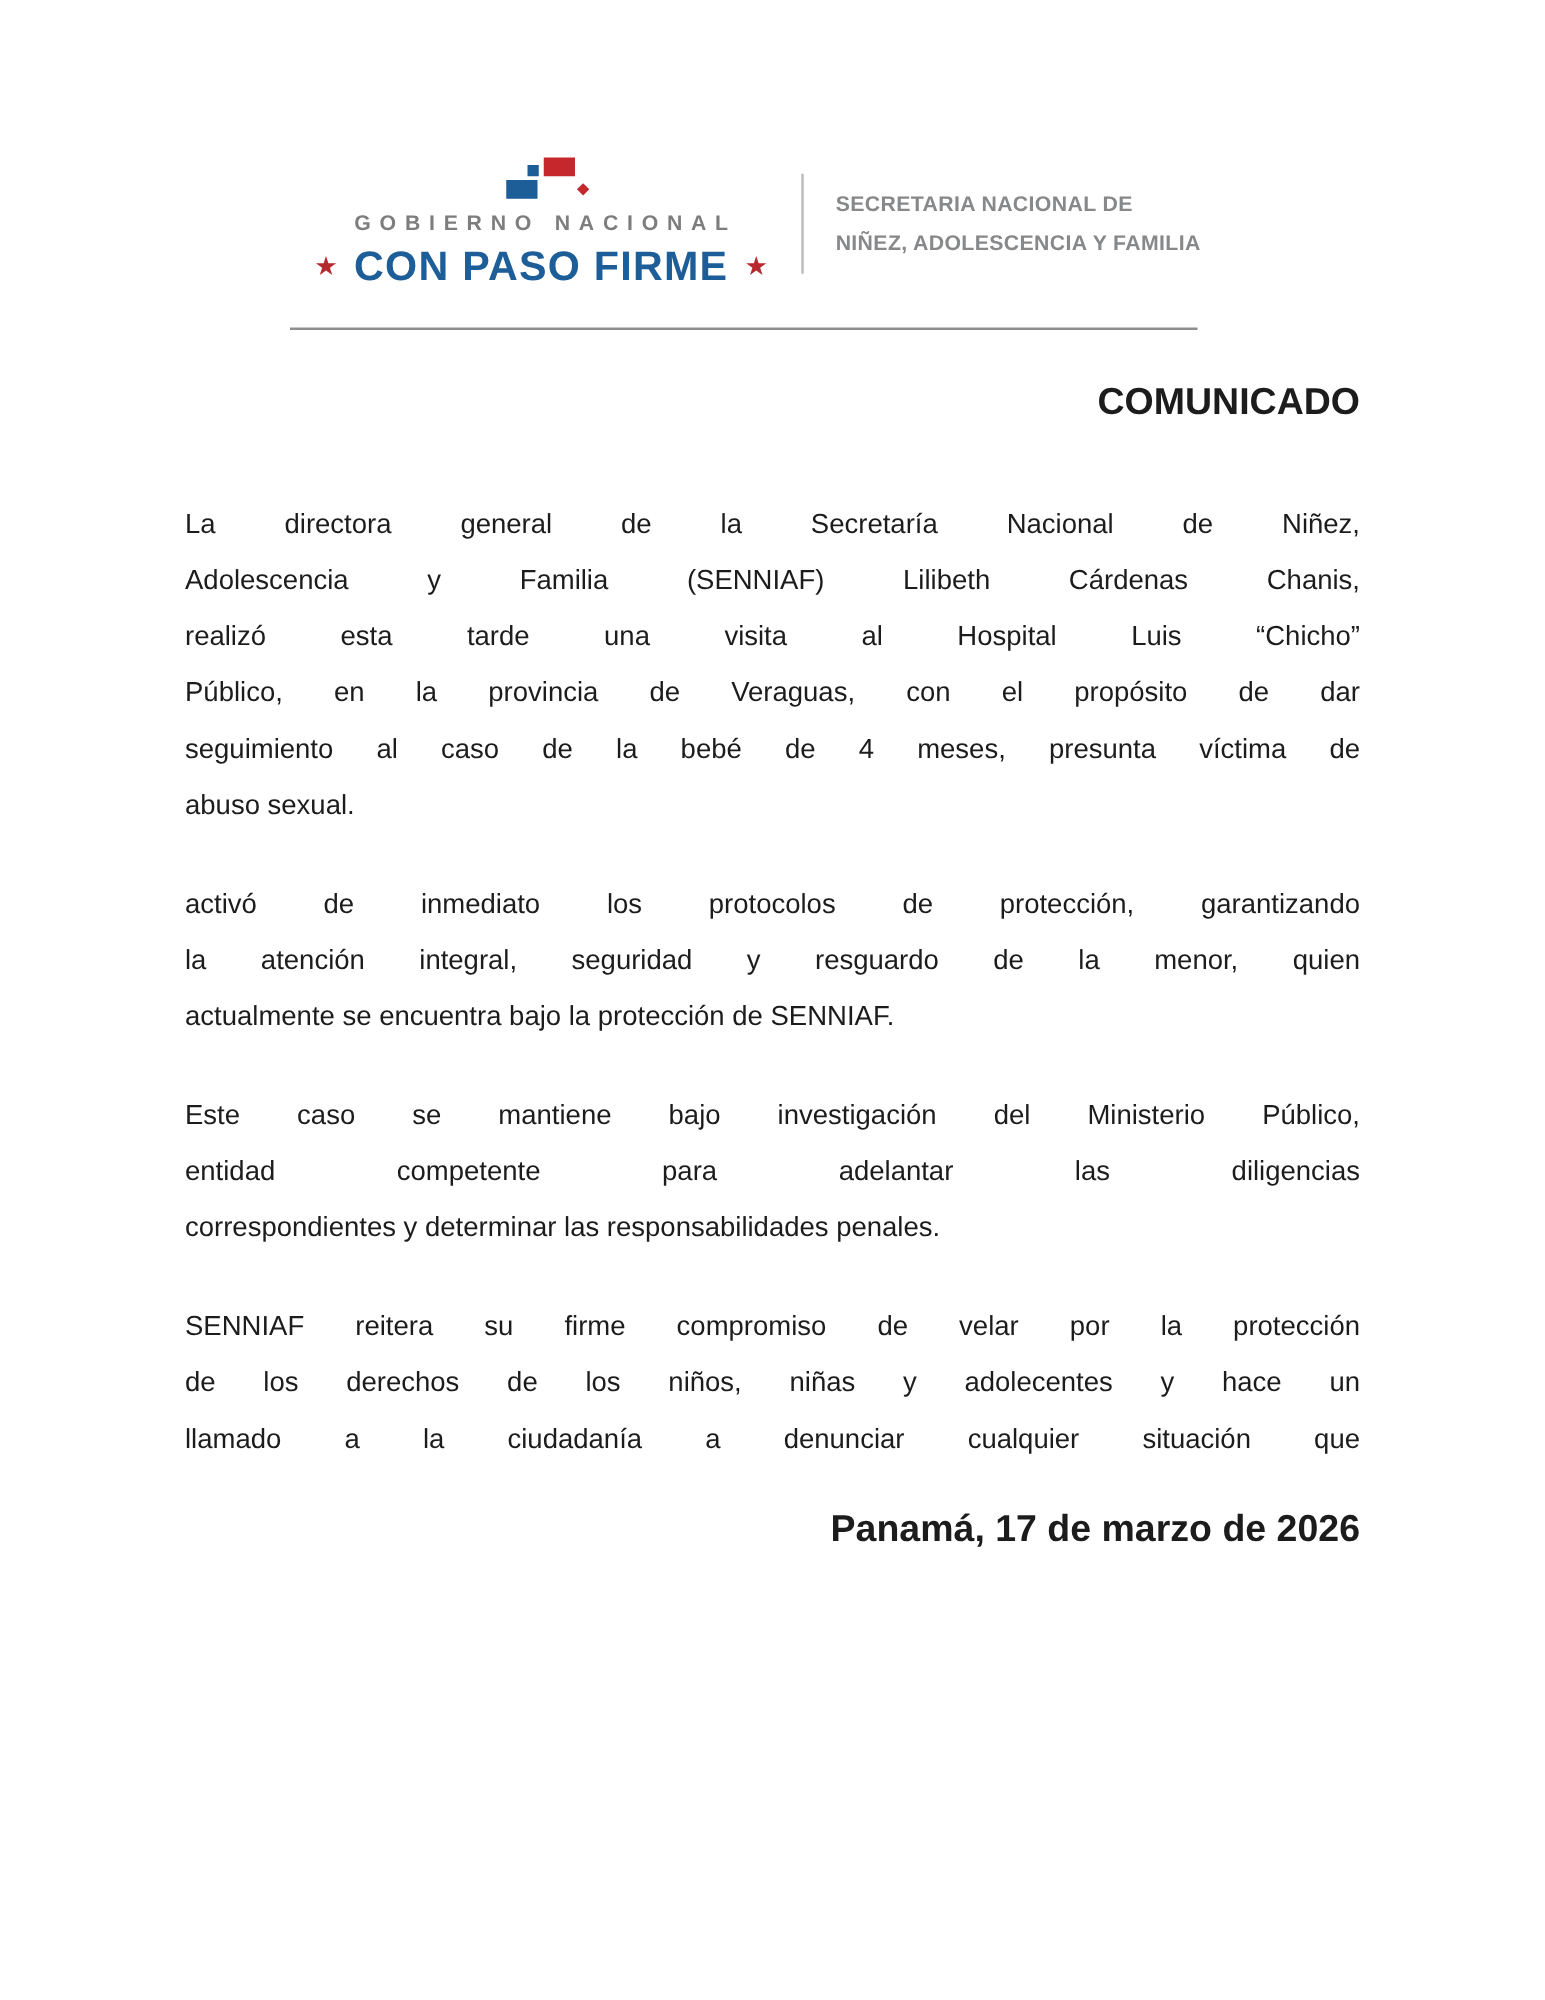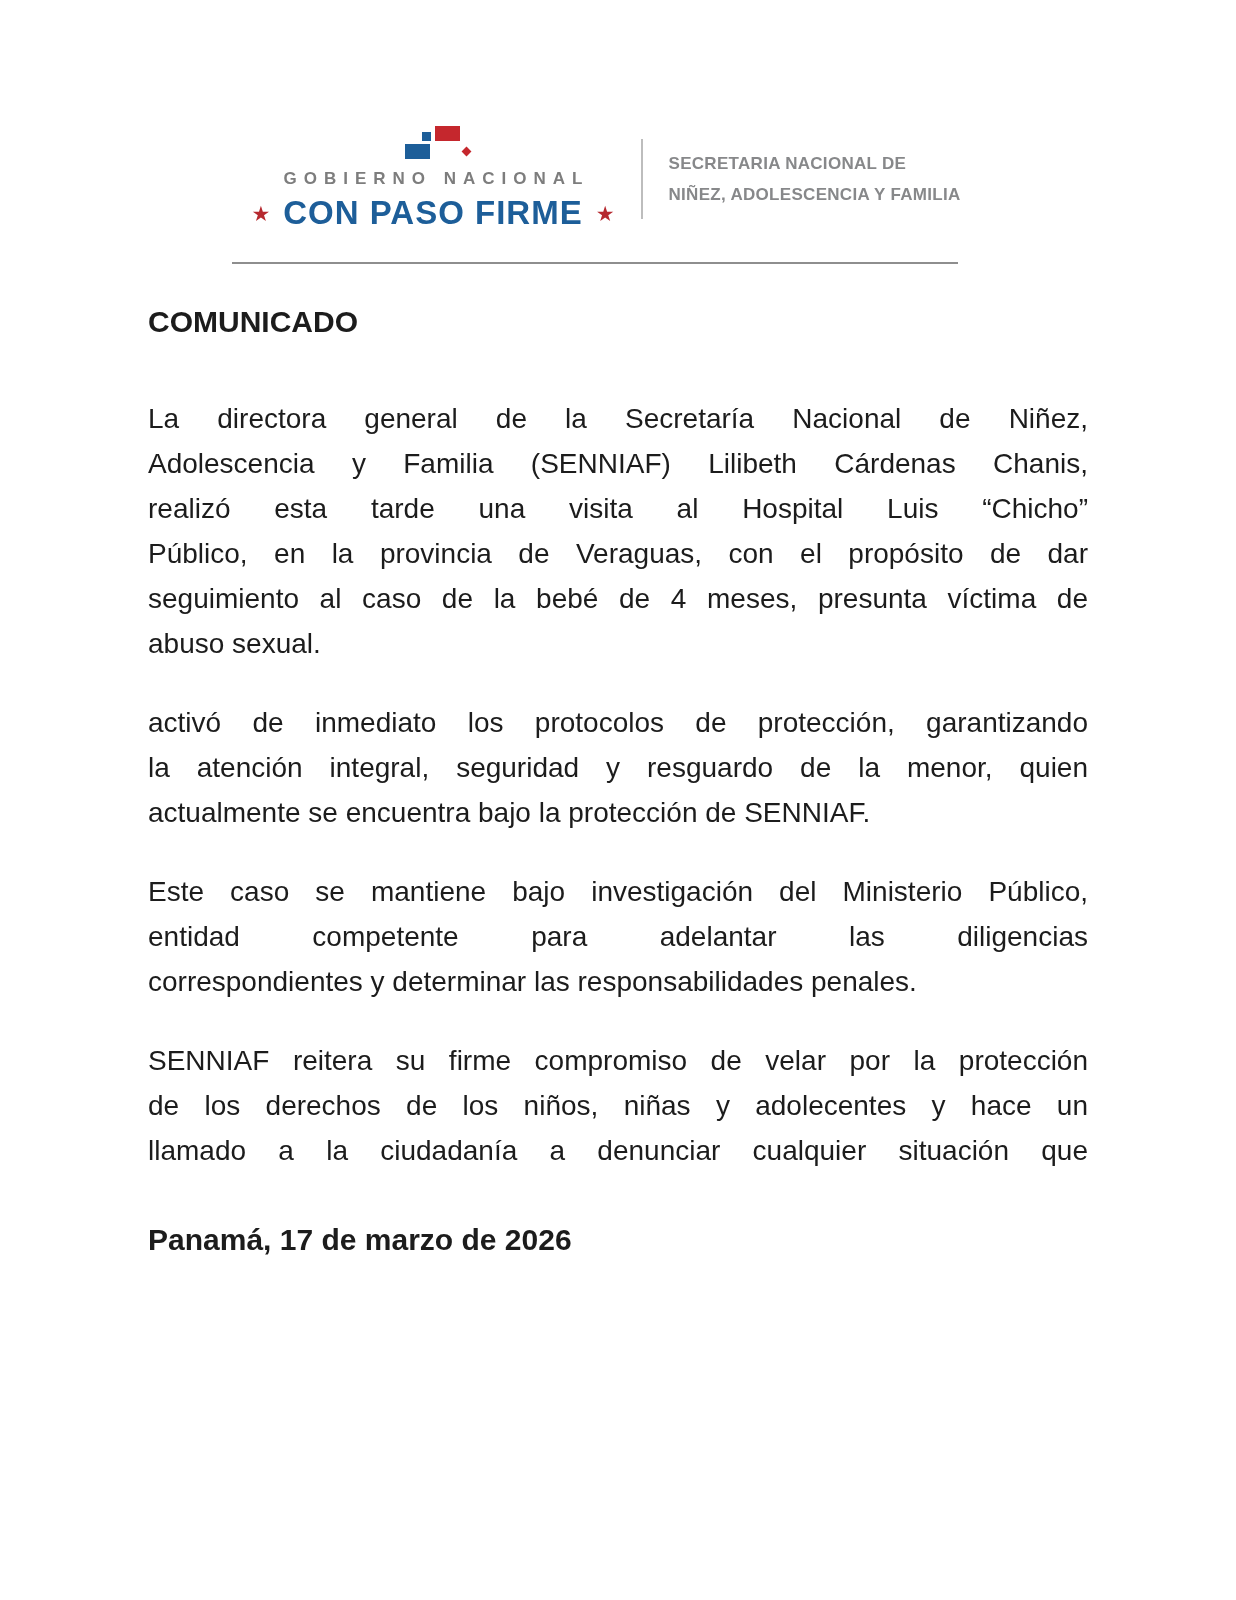--- a/index.html
+++ b/index.html
@@ -43,31 +43,31 @@
     font-size: 17px; font-weight: bold; letter-spacing: 0.3px;
     color: var(--org-gray, #87888a); line-height: 31px; white-space: nowrap;
   }
 
   
   .hrule { width: 726px; height: 2px; background: var(--rule-gray, #8e8e8e); margin: 30px 0 0 170px; }
 
   
   .content { width: 940px; margin: 0 auto; color: var(--body-text, #1c1c1c); }
   .title {
-    text-align: left; font-size: 30px; font-weight: bold;
+    text-align: right; font-size: 30px; font-weight: bold;
     margin: 36px 0 0 0; line-height: 44px;
   }
-  .docbody { margin-top: 52px; font-size: 28px; }
+  .docbody { margin-top: 52px; font-size: 22px; }
   .para { margin-bottom: 34px; }
   .para:last-child { margin-bottom: 0; }
   .line { line-height: 45px; text-align: justify; text-align-last: justify; }
   .line.last { text-align-last: left; }
   .dateline {
-    text-align: left; font-weight: bold; font-size: 30px;
-    line-height: 45px; margin-top: 44px;
+    text-align: right; font-weight: bold; font-size: 30px;
+    line-height: 45px; margin-top: 28px;
   }
 </style>
 </head>
 <body>
 
 <div class="page">
 
   <header class="header">
     <div class="logo">
       <div class="flag">

